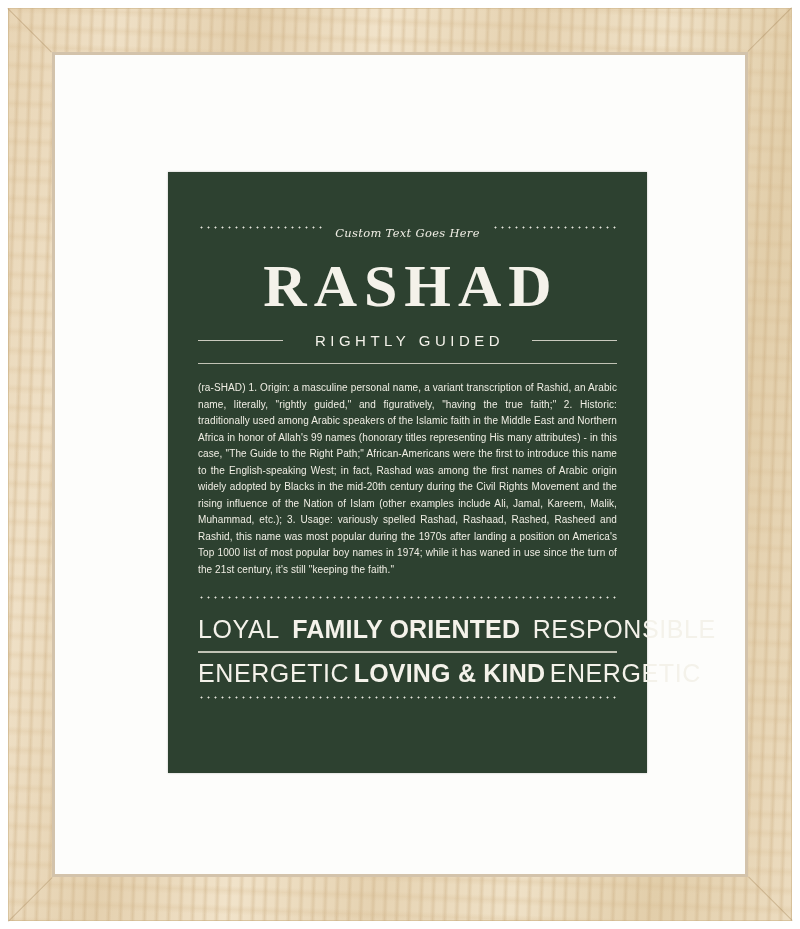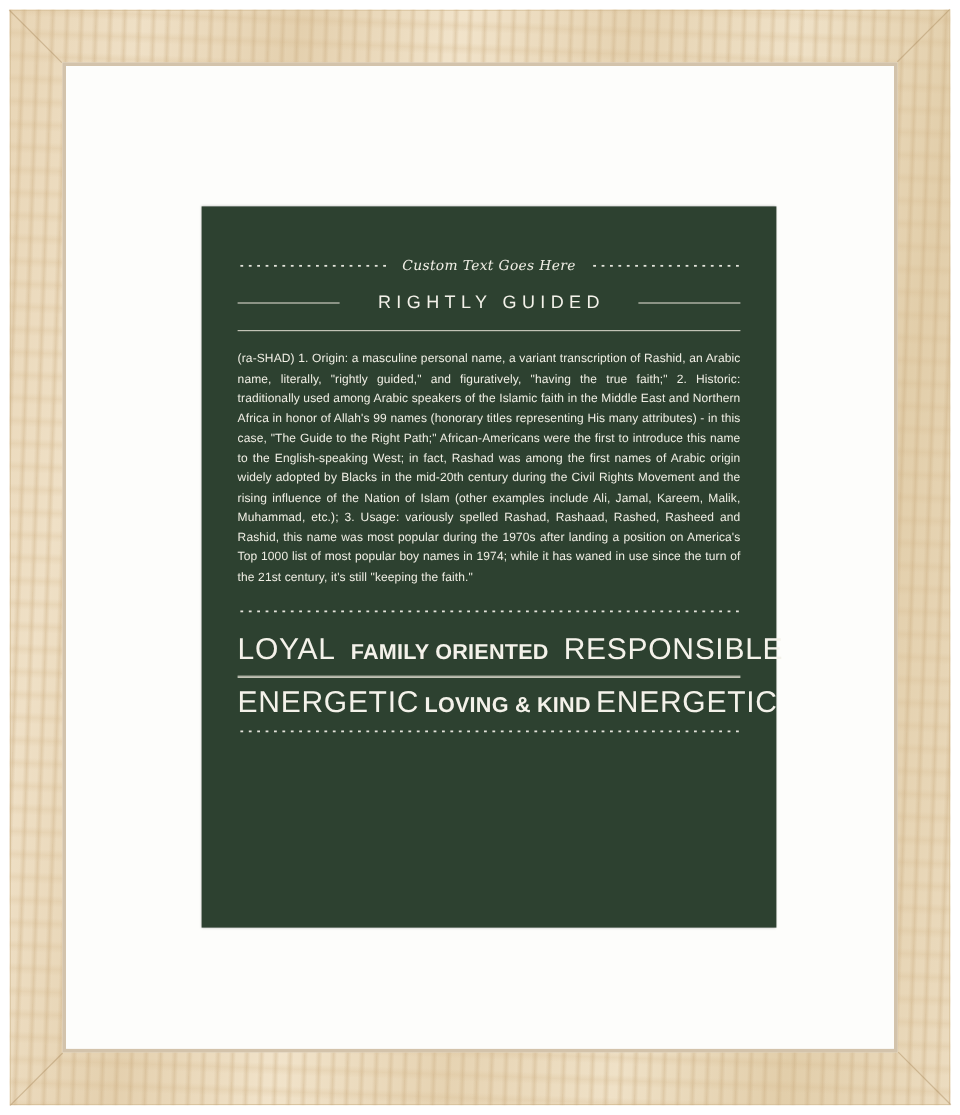--- a/index.html
+++ b/index.html
@@ -103,20 +103,21 @@
     background-repeat: repeat-x;
     opacity: 0.92;
   }
   .custom-text {
     font-family: "DejaVu Serif", serif;
     font-style: italic;
     font-size: 11.5px;
     letter-spacing: 0.3px;
     white-space: nowrap;
     color: #f1efe6;
+    margin-top: 12px;
   }
 
   .name {
     text-align: center;
     font-family: "Liberation Serif", serif;
     font-weight: bold;
     font-size: 60px;
     letter-spacing: 7px;
     margin: 16px 0 0 0;
     line-height: 1;
@@ -185,21 +186,21 @@
   }
   .thin {
     font-family: Liberation Sans, sans-serif;
     font-weight: 400;
     font-size: 25px;
     letter-spacing: 0.6px;
   }
   .bold {
     font-family: "Liberation Sans", sans-serif;
     font-weight: bold;
-    font-size: 18px;
+    font-size: 25px;
     letter-spacing: 0.2px;
   }
   .sep-line {
     height: 1px;
     background: #e6e3d7;
     opacity: 0.8;
   }
   .sep-dots {
     height: 3px;
     background-image: radial-gradient(circle, #f4f2ea 0.9px, transparent 1.1px);
@@ -222,20 +223,21 @@
   <div class="mat"></div>
 
   <div class="print">
 
     <div class="ornament-row">
       <span class="dotline"></span>
       <span class="custom-text">Custom Text Goes Here</span>
       <span class="dotline"></span>
     </div>
 
+    <div class="name">RASHAD</div>
 
     <div class="rule-row">
       <span class="hairline"></span>
       <span class="meaning">RIGHTLY GUIDED</span>
       <span class="hairline"></span>
     </div>
 
     <div class="divider-hair"></div>
 
     <div class="body-text">(ra-SHAD)  1. Origin:  a masculine personal name, a variant transcription of Rashid, an Arabic name, literally, "rightly guided," and figuratively, "having the true faith;"  2. Historic:  traditionally used among Arabic speakers of the Islamic faith in the Middle East and Northern Africa in honor of Allah's 99 names (honorary titles representing His many attributes) - in this case, "The Guide to the Right Path;" African-Americans were the first to introduce this name to the English-speaking West; in fact, Rashad was among the first names of Arabic origin widely adopted by Blacks in the mid-20th century during the Civil Rights Movement and the rising influence of the Nation of Islam (other examples include Ali, Jamal, Kareem, Malik, Muhammad, etc.); 3. Usage:  variously spelled Rashad, Rashaad, Rashed, Rasheed and Rashid, this name was most popular during the 1970s after landing a position on America's Top 1000 list of most popular boy names in 1974; while it has waned in use since the turn of the 21st century, it's still "keeping the faith."</div>

